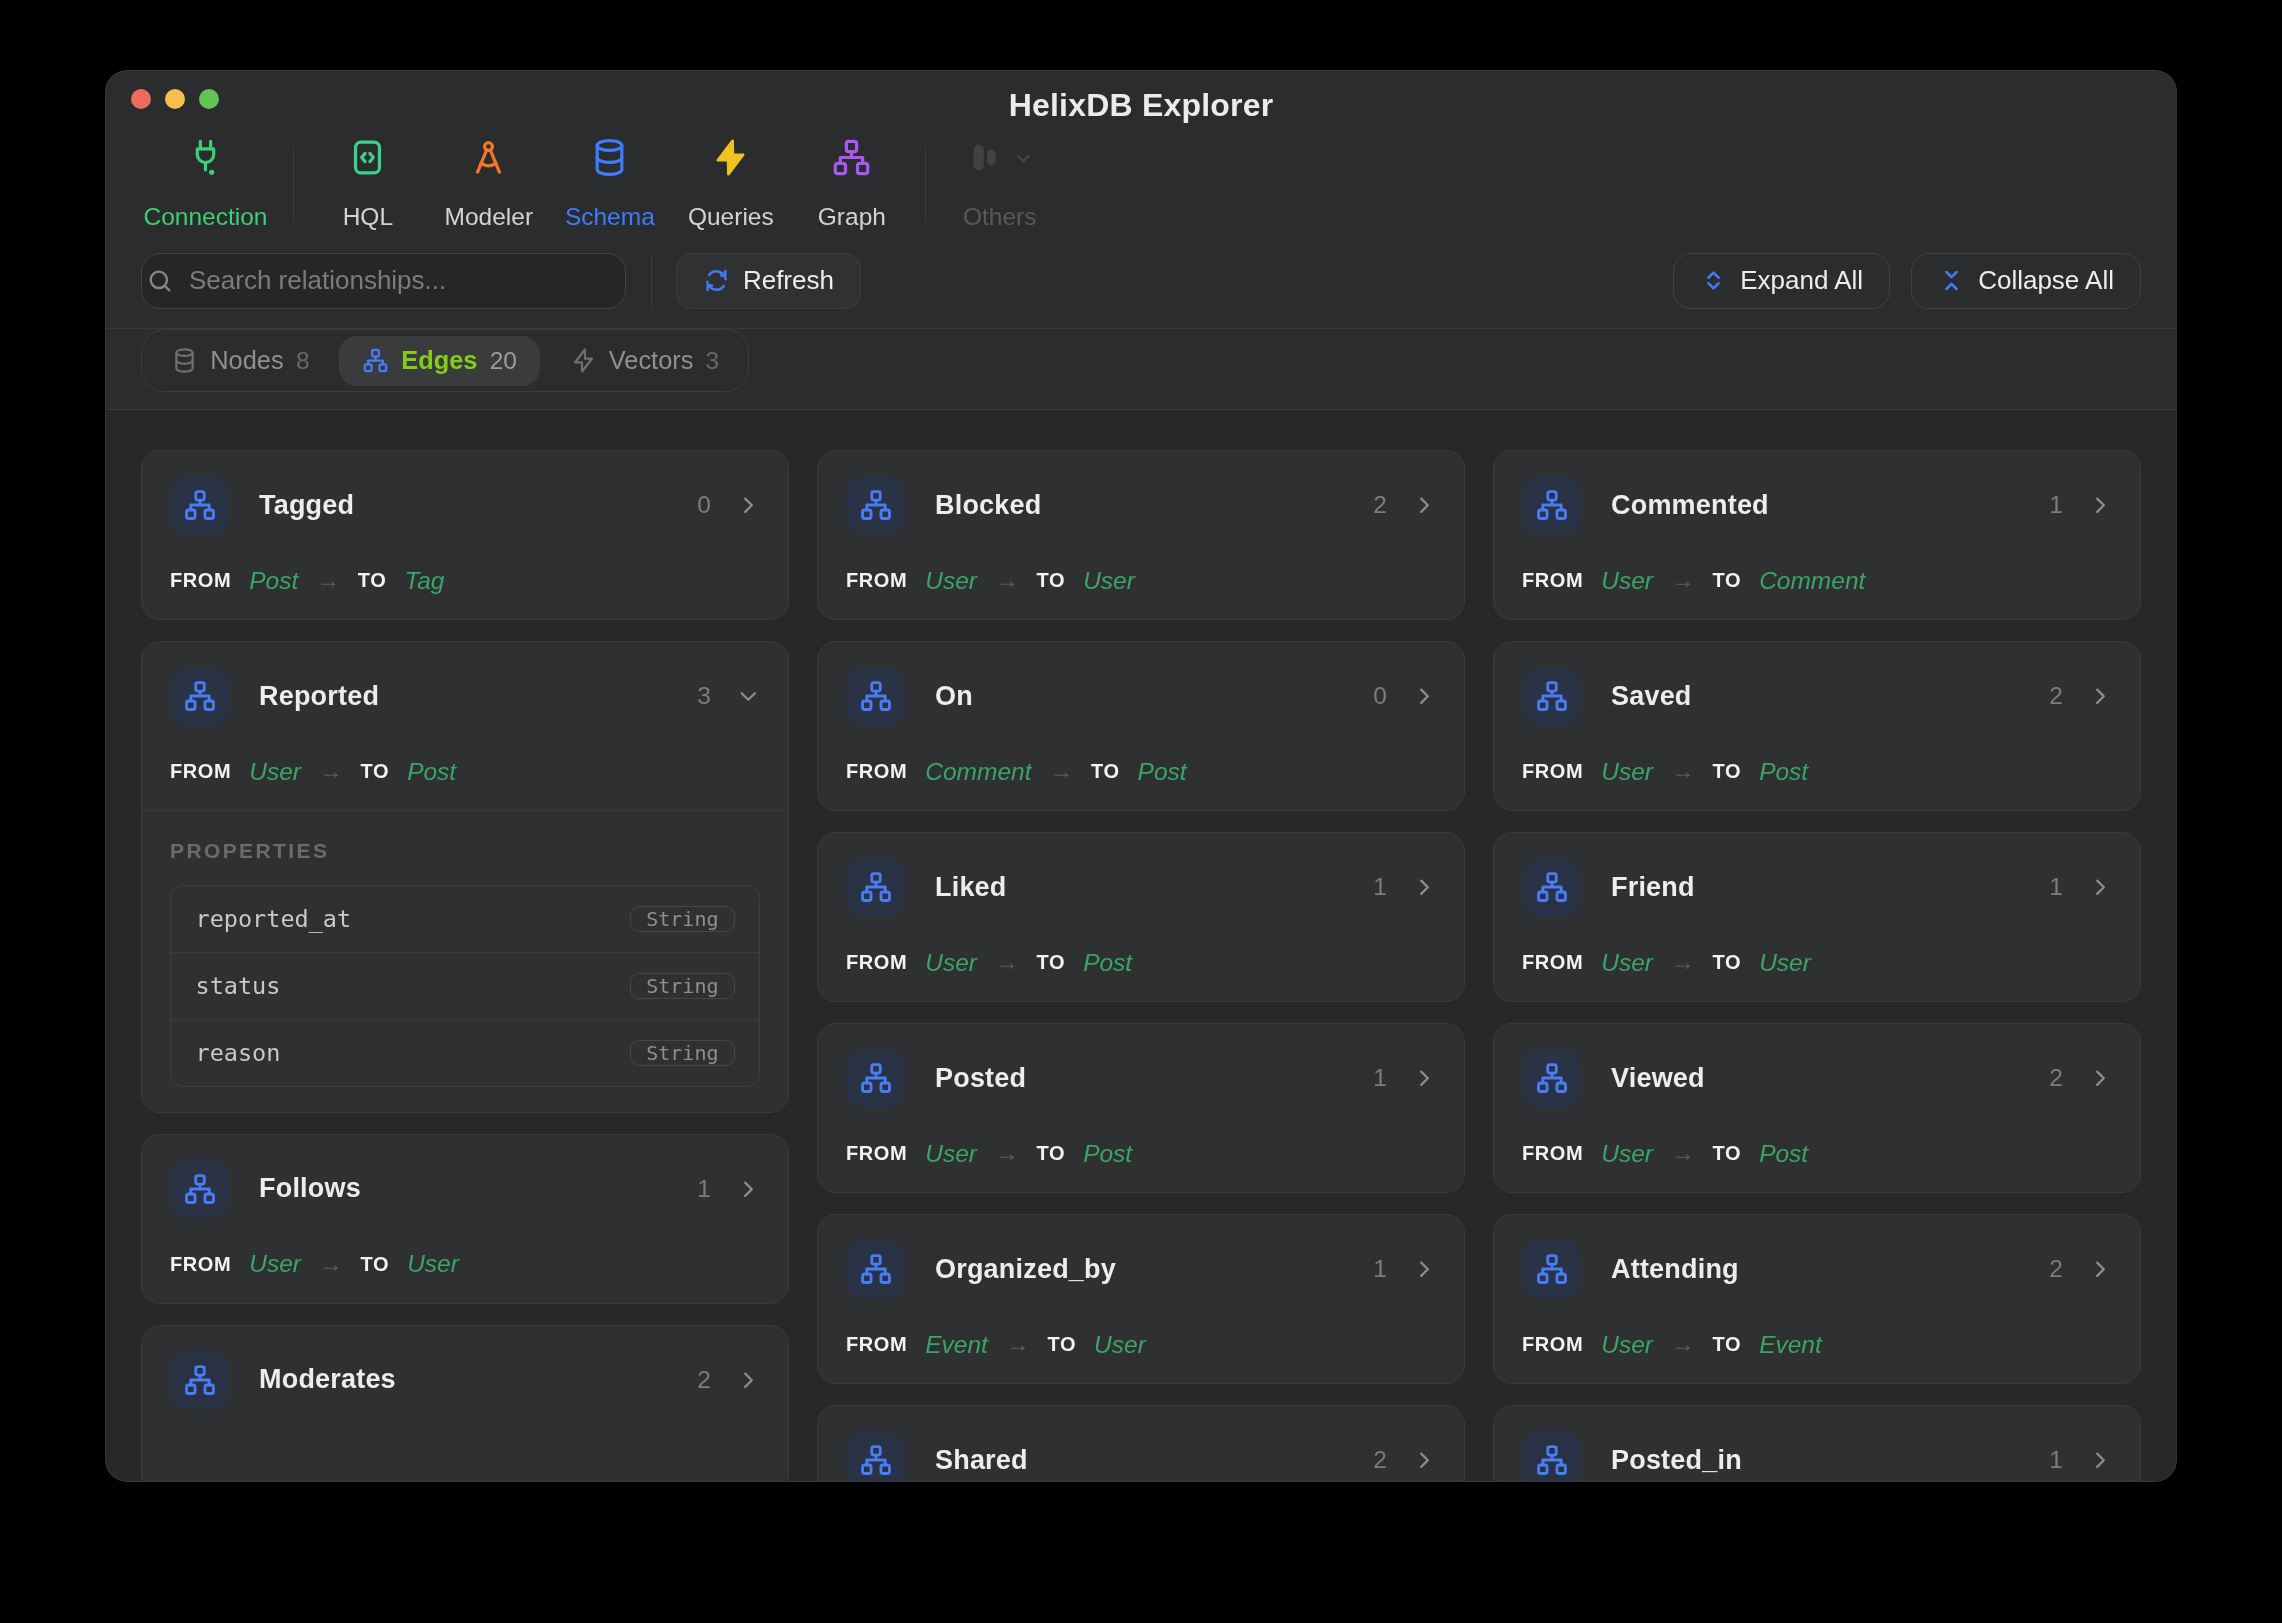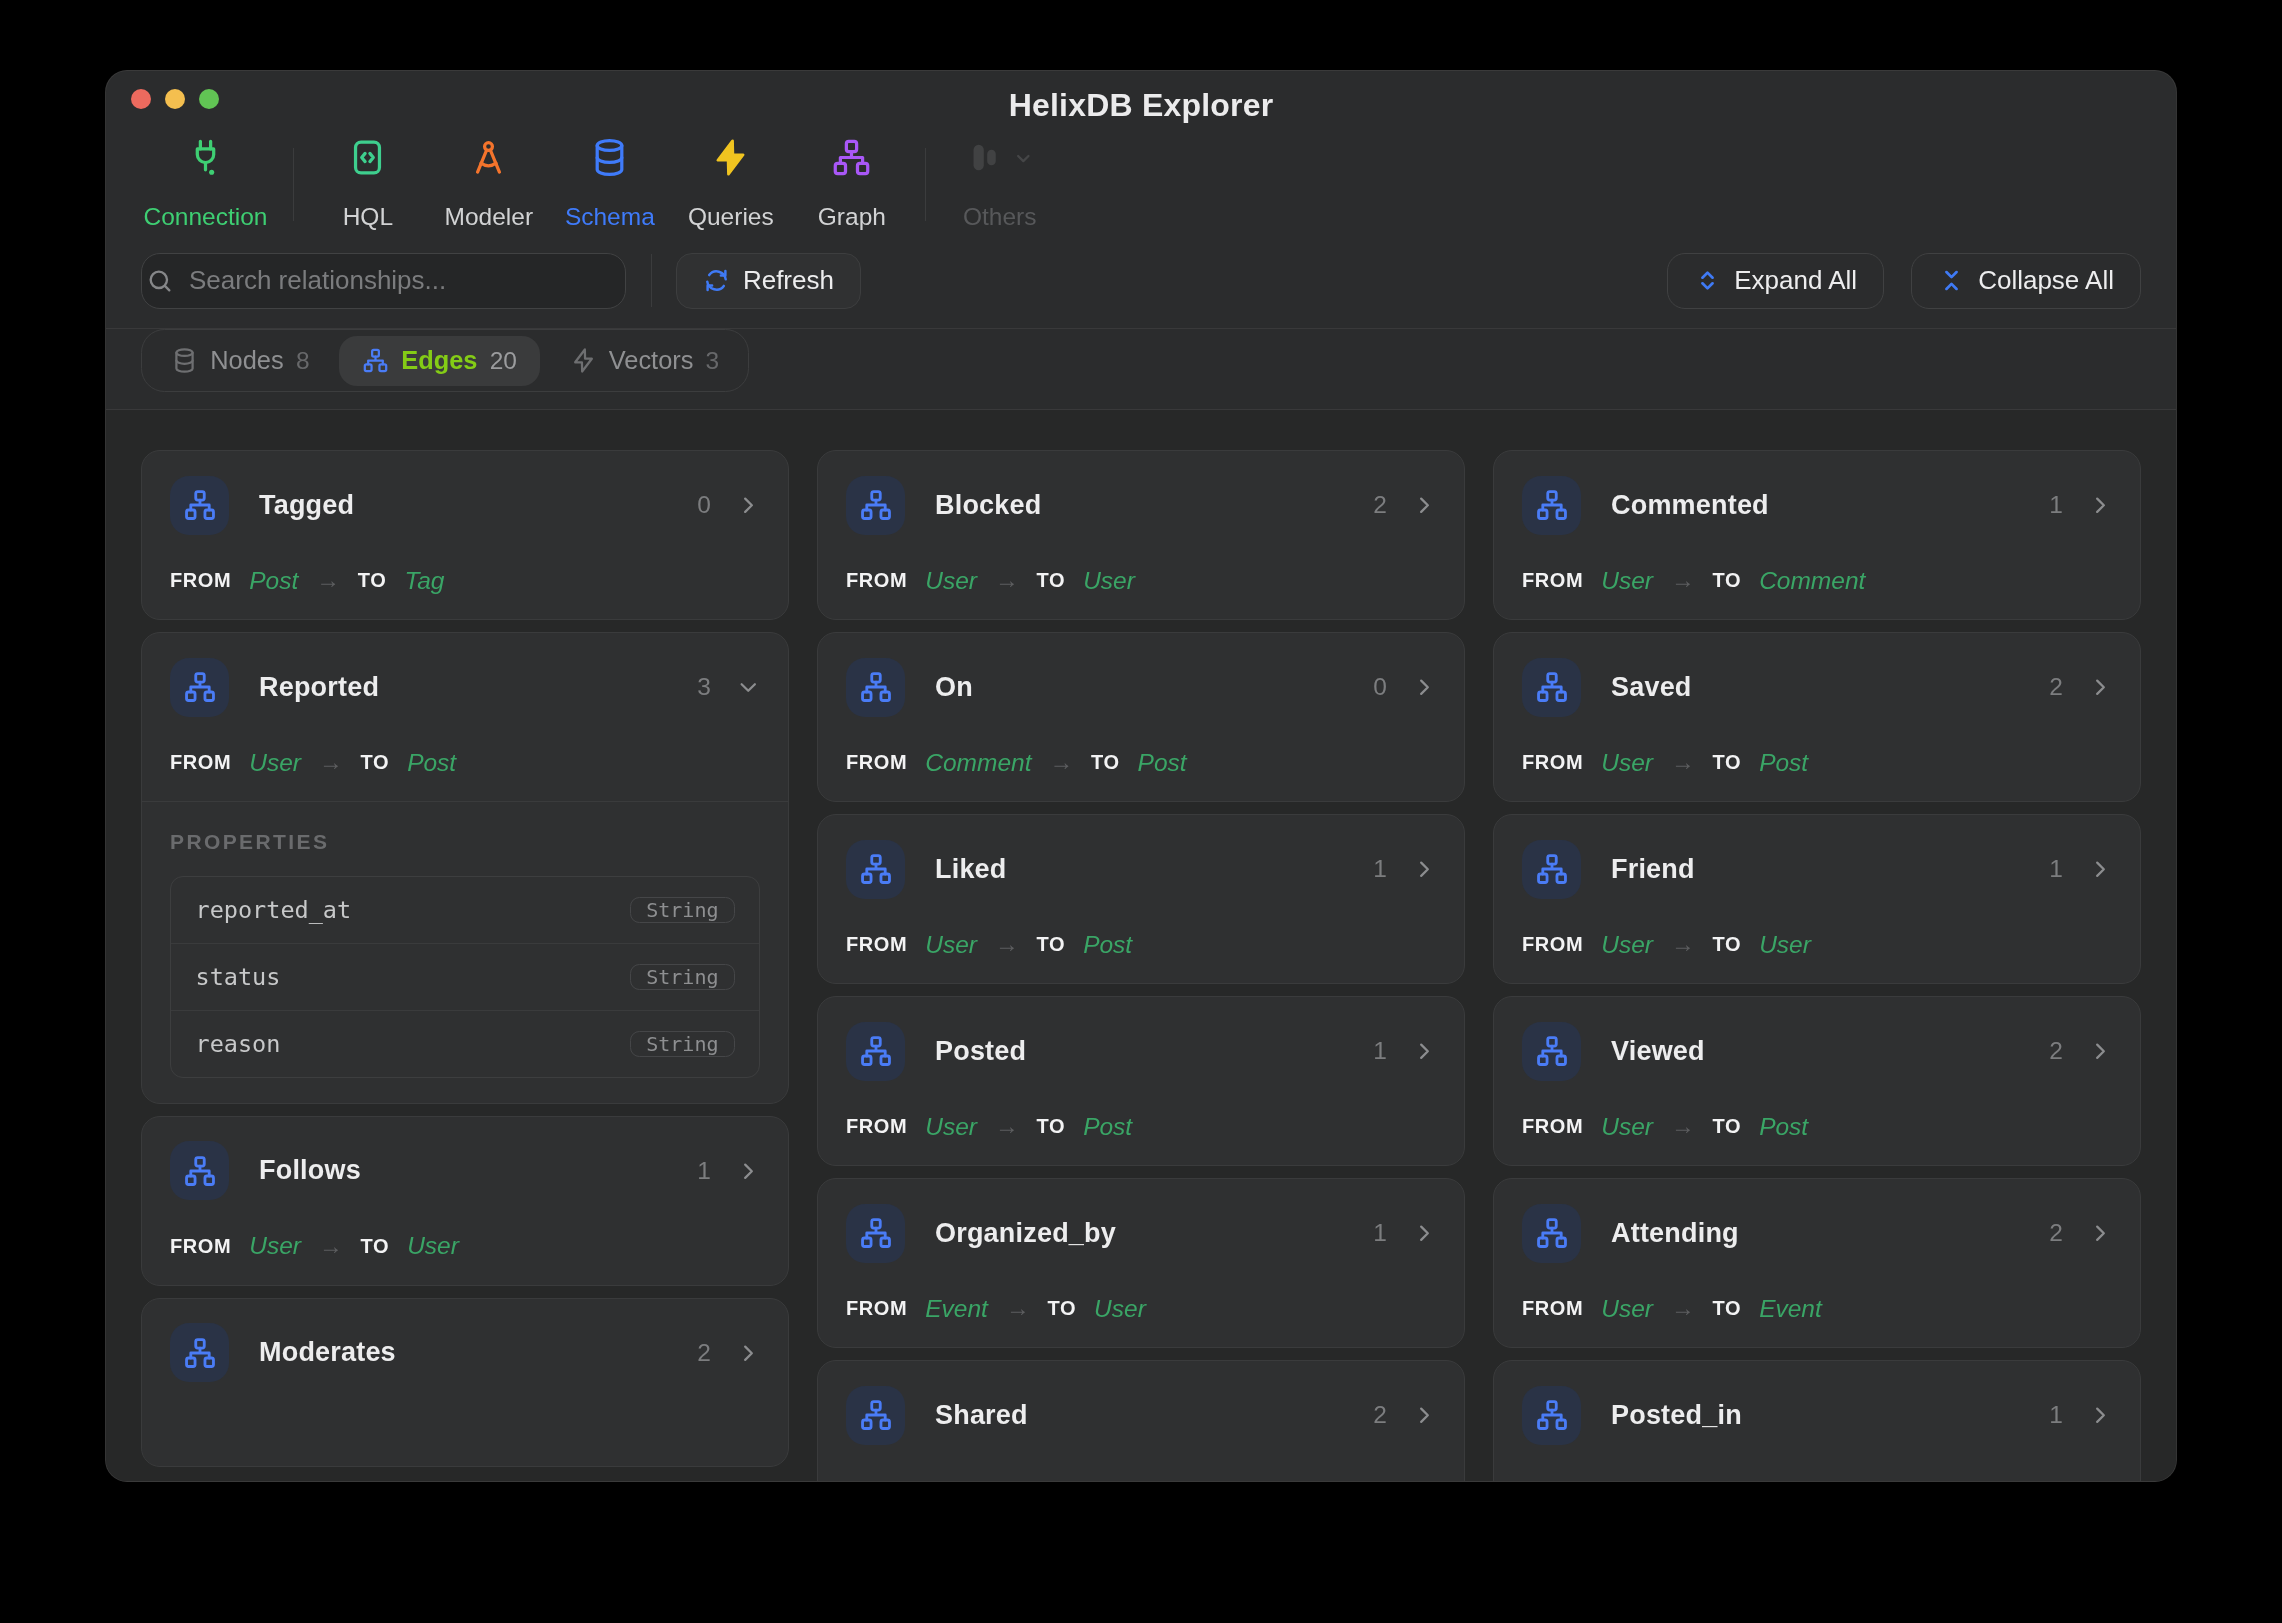--- a/index.html
+++ b/index.html
@@ -47,41 +47,41 @@
   .search input { flex:1; background:transparent; border:none; outline:none;
                   font-size:26px; color:#d8d8d9; font-family:inherit; }
   .search input::placeholder { color:#7b7c7e; }
   .tb-divider { width:0.9px; height:53px; background:#3b3c3d; margin:0 24.5px; }
   .btn { display:inline-flex; align-items:center; gap:13px; height:56px; padding:0 26px;
          border-radius:16px; background:#303132; border:0.9px solid #3d3e3f;
          color:#ededee; font-size:26px; cursor:pointer; }
   .btn svg { width:27px; height:27px; color:#3f7af5; }
   .btn.ghost { background:transparent; border:0.9px solid #404142; border-radius:18px; }
   .toolbar .spacer { flex:1; }
-  .toolbar .btn + .btn { margin-left:27px; }
+  .toolbar .btn + .btn { margin-left:21px; }
 
   
   .tabsrow { display:flex; align-items:flex-start; height:81px; padding:0 35px;
              border-bottom:0.9px solid #39393a; }
   .tabs { display:inline-flex; align-items:center; gap:5.6px; padding:5.6px;
           border:0.9px solid #3c3d3e; border-radius:23.5px; }
   .tab { display:inline-flex; align-items:center; gap:12.2px; height:50px; padding:0 23.5px;
          border-radius:18px; cursor:pointer; }
   .tab svg { width:27px; height:27px; color:#6e6f71; }
   .tab .tab-label { font-size:25.4px; color:#8f9092; }
   .tab .tab-count { font-size:24.5px; color:#67686a; }
   .tab.active { background:#3a3b3c; }
   .tab.active svg { color:#4a7cf6; }
   .tab.active .tab-label { color:#84cc16; font-weight:600; }
   .tab.active .tab-count { color:#9b9c9e; }
 
   
   .content { height:1073px; background:#272828; padding:40px 35px 0; overflow:hidden;
              display:flex; gap:28px; }
-  .col { display:flex; flex-direction:column; gap:12px; width:648px; flex:none; }
+  .col { display:flex; flex-direction:column; gap:21px; width:648px; flex:none; }
 
   .card { background:#2f3031; border:0.9px solid #3a3b3c; border-radius:19px;
           padding:24.5px 28px; flex:none; min-height:169px; display:flex; flex-direction:column;
           cursor:pointer; }
   .card-head { display:flex; align-items:center; }
   .icon-badge { width:59px; height:59px; border-radius:19px; background:#2a3346;
                 display:flex; align-items:center; justify-content:center; flex:none; }
   .icon-badge svg { width:34px; height:34px; color:#4a7cf6; }
   .card-title { font-size:27px; font-weight:600; color:#ededee; margin-left:30px; letter-spacing:0.2px; }
   .card-spacer { flex:1; }

